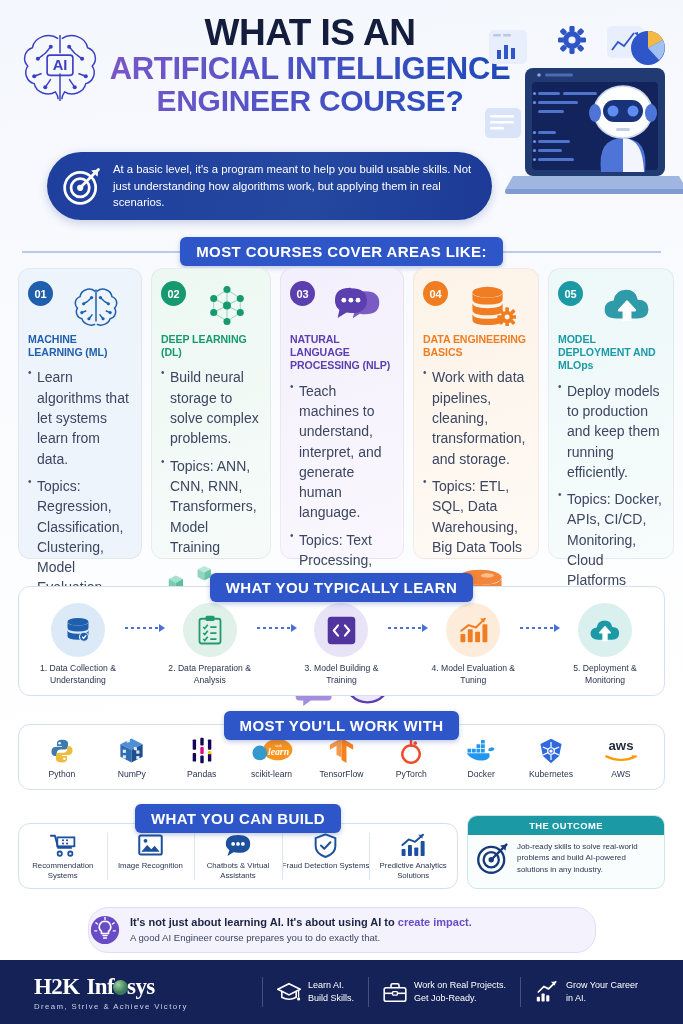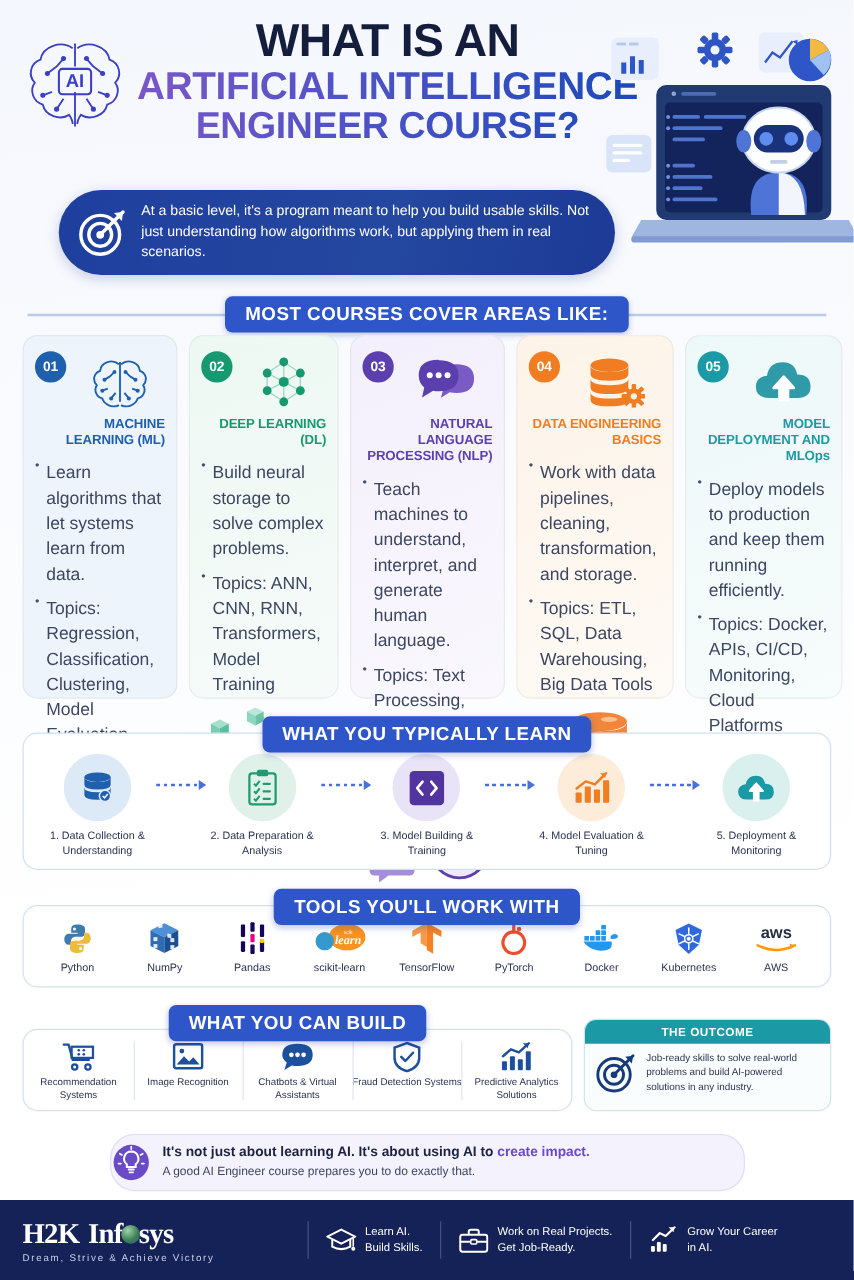--- a/index.html
+++ b/index.html
@@ -43,21 +43,21 @@
   
   .cards { position:absolute; left:18px; top:268px; width:647px; height:291px;
     display:flex; gap:9px; }
   .card { flex:1; border-radius:12px; padding:10px 9px 8px; position:relative;
     display:flex; flex-direction:column; border:1px solid rgba(0,0,0,.05); }
   .card-head { display:flex; align-items:flex-start; gap:6px; height:56px; }
   .badge { width:25px; height:25px; border-radius:50%; color:#fff; font-size:11px;
     font-weight:bold; display:flex; align-items:center; justify-content:center;
     flex:0 0 25px; margin-top:2px; }
   .card-ico { flex:1; display:flex; align-items:center; justify-content:center; height:52px; }
-  .card-title { font-size:10.6px; font-weight:bold; text-align:right; line-height:1.25;
+  .card-title { font-size:10.6px; font-weight:bold; text-align:left; line-height:1.25;
     margin:2px 0 8px; letter-spacing:-.1px; }
   .bullets { list-style:none; font-size:14px; line-height:1.45; color:#3c4661; }
   .bullets li { position:relative; padding-left:9px; margin-bottom:7px; }
   .bullets li:before { content:"•"; position:absolute; left:0; top:-1px; font-size:10px;
     color:#46506b; }
   .card-art { margin-top:auto; height:78px; display:flex; align-items:flex-end;
     justify-content:center; padding-bottom:2px; }
 
   
   .flow-wrap { position:absolute; left:18px; top:586px; width:647px; height:110px;
@@ -106,21 +106,21 @@
   .close-box { position:absolute; left:88px; top:907px; width:508px; height:46px;
     background:#f4f2fd; border:1px solid #e2ddf6; border-radius:20px;
     display:flex; align-items:center; gap:10px; padding:0 1px; }
   .close-box .bulb { flex:0 0 30px; }
   .cl1 { font-size:11px; font-weight:bold; color:#1a2340; line-height:1.3; }
   .cl1 em { font-style:normal; color:#6a4bc6; }
   .cl2 { font-size:9.6px; color:#3c4661; line-height:1.35; margin-top:2px; }
 
   
   .footer { position:absolute; left:0; bottom:0; width:683px; height:64px;
-    background:#152257; display:flex; align-items:center; padding:0 18px; }
+    background:#152257; display:flex; align-items:center; padding:0 34px; }
   .logo { width:214px; }
   .logo .l1 { color:#fff; font-size:23px; font-weight:bold; letter-spacing:-.6px;
     display:flex; align-items:baseline; }
   .logo .l1 .k { font-family:"Liberation Serif", serif; }
   .logo .globe { display:inline-block; width:15px; height:15px; border-radius:50%;
     background:radial-gradient(circle at 35% 30%,#9fd2a8,#3f7f55 55%,#2b5f90);
     margin:0 -1px; position:relative; top:1px; }
   .logo .l2 { color:#c9d2e8; font-size:7.8px; letter-spacing:1.4px; margin-top:2px; }
   .fdiv { width:1px; height:30px; background:#41507f; margin:0 14px; }
   .fitem { display:flex; align-items:center; gap:7px; }
@@ -752,21 +752,21 @@
         <svg viewBox="0 0 46 30" width="38" height="25">
           <text x="23" y="15" font-family="Liberation Sans, sans-serif" font-size="16" font-weight="bold" fill="#232f3e" text-anchor="middle">aws</text>
           <path d="M5 22 q18 9 36 0" fill="none" stroke="#ff9900" stroke-width="2.6" stroke-linecap="round"></path>
           <path d="M41 22 l-5-1.5 l1 5z" fill="#ff9900"></path>
         </svg>
       </div>
       <div class="nm">AWS</div>
     </div>
   </div>
   <div class="band tools-band">
-    <div class="pill">TOOLS YOU'LL WORK WITH</div>
+    <div class="pill">MOST YOU'LL WORK WITH</div>
   </div>
 
   <div class="build-wrap">
 
     <div class="bcell">
       <div class="g">
         <svg viewBox="0 0 32 28" width="26" height="23">
           <path d="M1 2 h5 l4 15 h16" fill="none" stroke="#1c4f9c" stroke-width="2.2" stroke-linecap="round"></path>
           <rect x="9" y="4" width="21" height="11" fill="none" stroke="#1c4f9c" stroke-width="2.2"></rect>
           <g fill="#1c4f9c">

